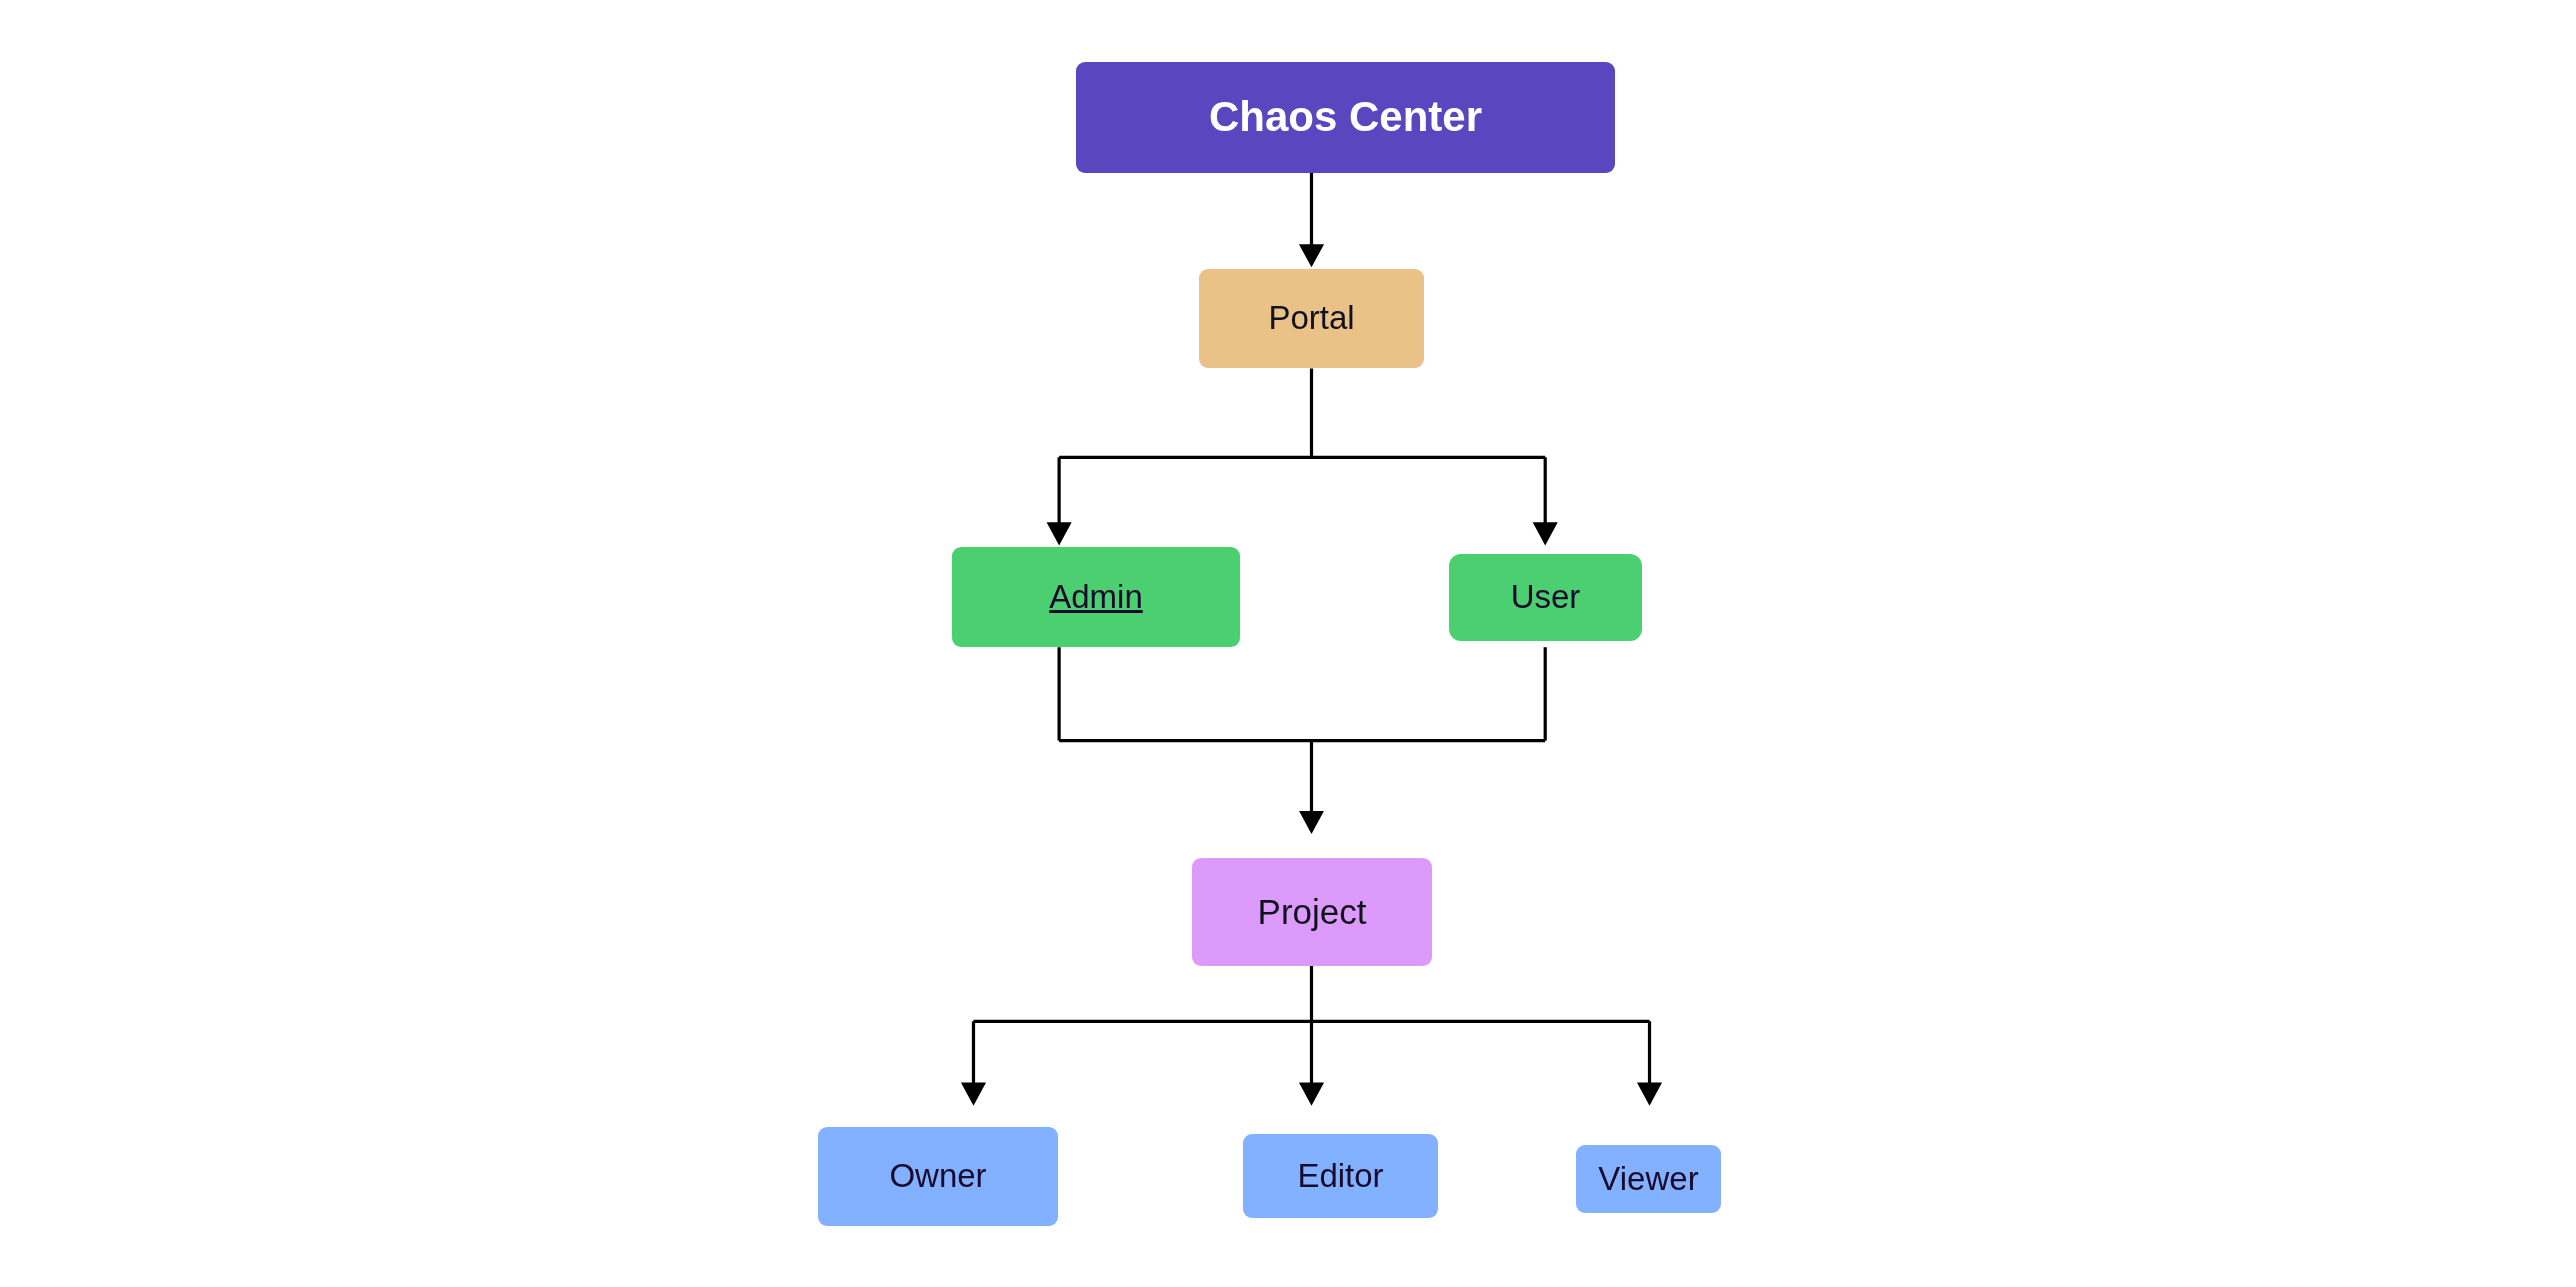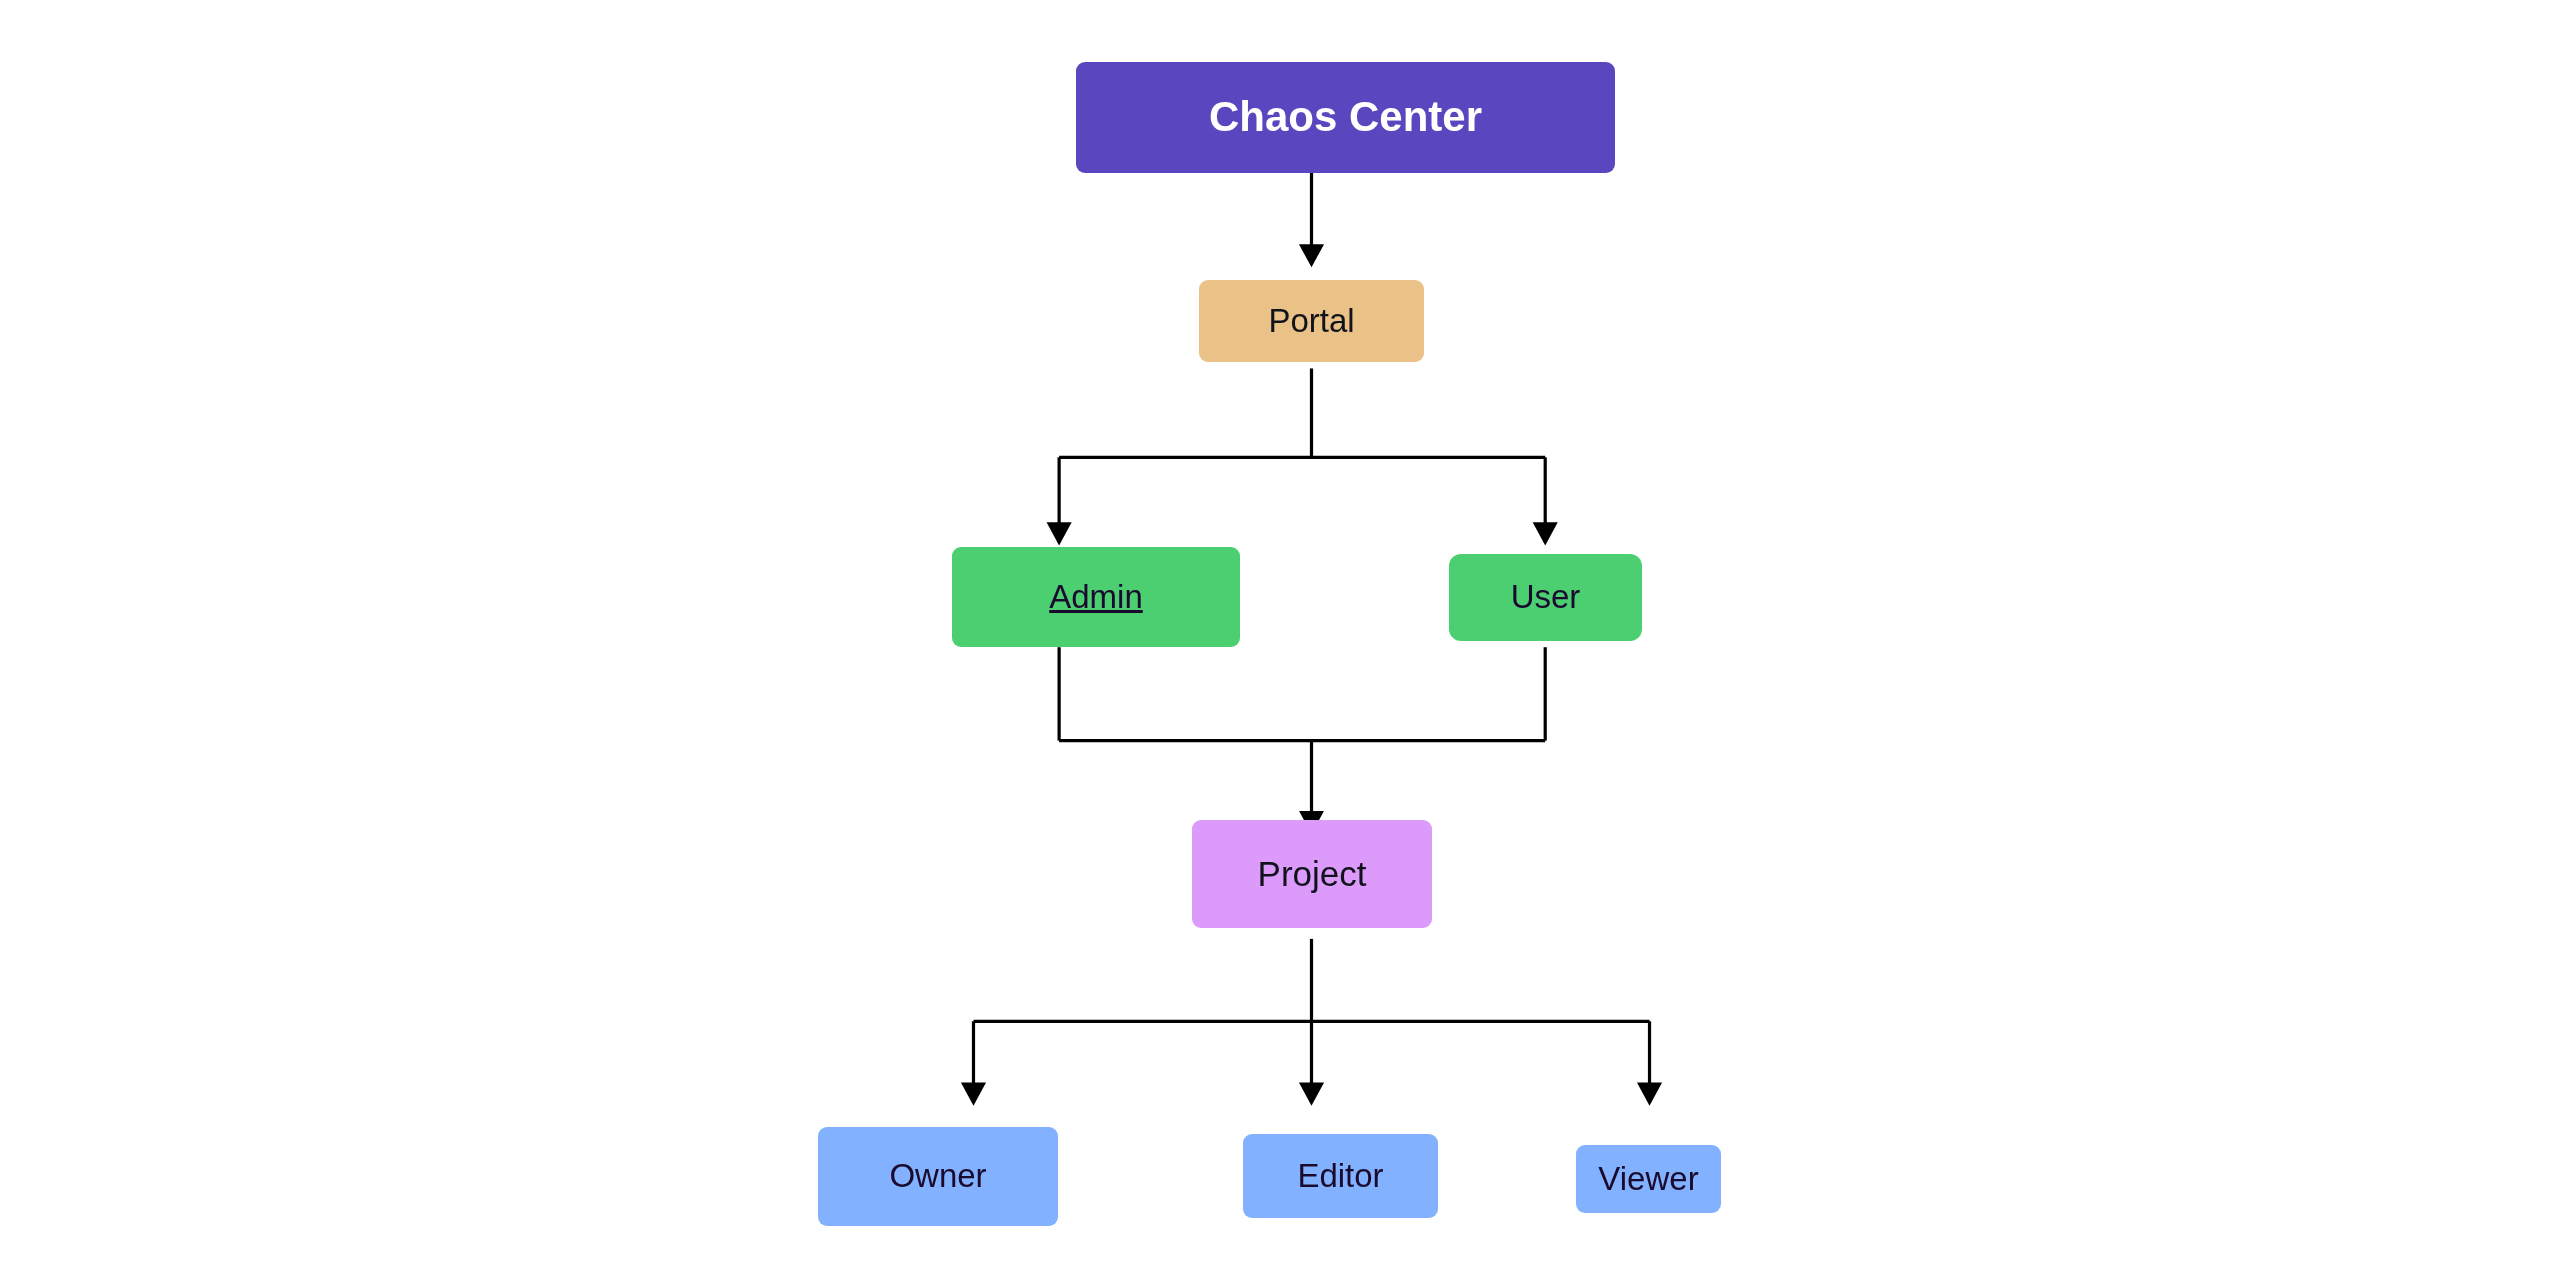--- a/index.html
+++ b/index.html
@@ -103,33 +103,33 @@
       <path d="M1512,1586 L1512,1712" marker-end="url(#arrowhead)"></path>
       <path d="M2037,1586 L2037,1712" marker-end="url(#arrowhead)"></path>
       <path d="M2562,1586 L2562,1712" marker-end="url(#arrowhead)"></path>
     </g>
   </svg>
 
   <div class="node node--root" style="left:1076px; top:62px; width:539px; height:111px;">
     <span class="node-label">Chaos Center</span>
   </div>
 
-  <div class="node node--portal" style="left:1199px; top:280px; width:225px; height:82px;">
+  <div class="node node--portal" style="left:1199px; top:269px; width:225px; height:99px;">
     <span class="node-label">Portal</span>
   </div>
 
   <div class="node node--role" style="left:952px; top:547px; width:288px; height:100px;text-decoration:underline;">
     <span class="node-label">Admin</span>
   </div>
 
   <div class="node node--role" style="left:1449px; top:554px; width:193px; height:87px;border-radius:12px;">
     <span class="node-label">User</span>
   </div>
 
-  <div class="node node--project" style="left:1192px; top:820px; width:240px; height:108px;">
+  <div class="node node--project" style="left:1192px; top:858px; width:240px; height:108px;">
     <span class="node-label">Project</span>
   </div>
 
   <div class="node node--perm" style="left:818px; top:1127px; width:240px; height:99px;">
     <span class="node-label">Owner</span>
   </div>
 
   <div class="node node--perm" style="left:1219px; top:1134px; width:195px; height:84px;margin-left:24px;">
     <span class="node-label">Editor</span>
   </div>

